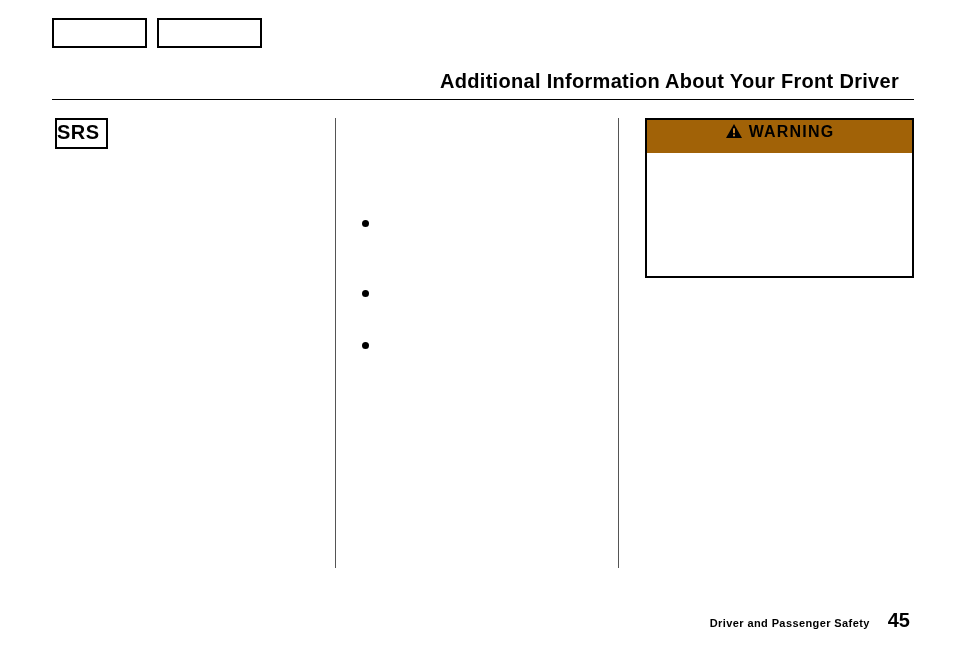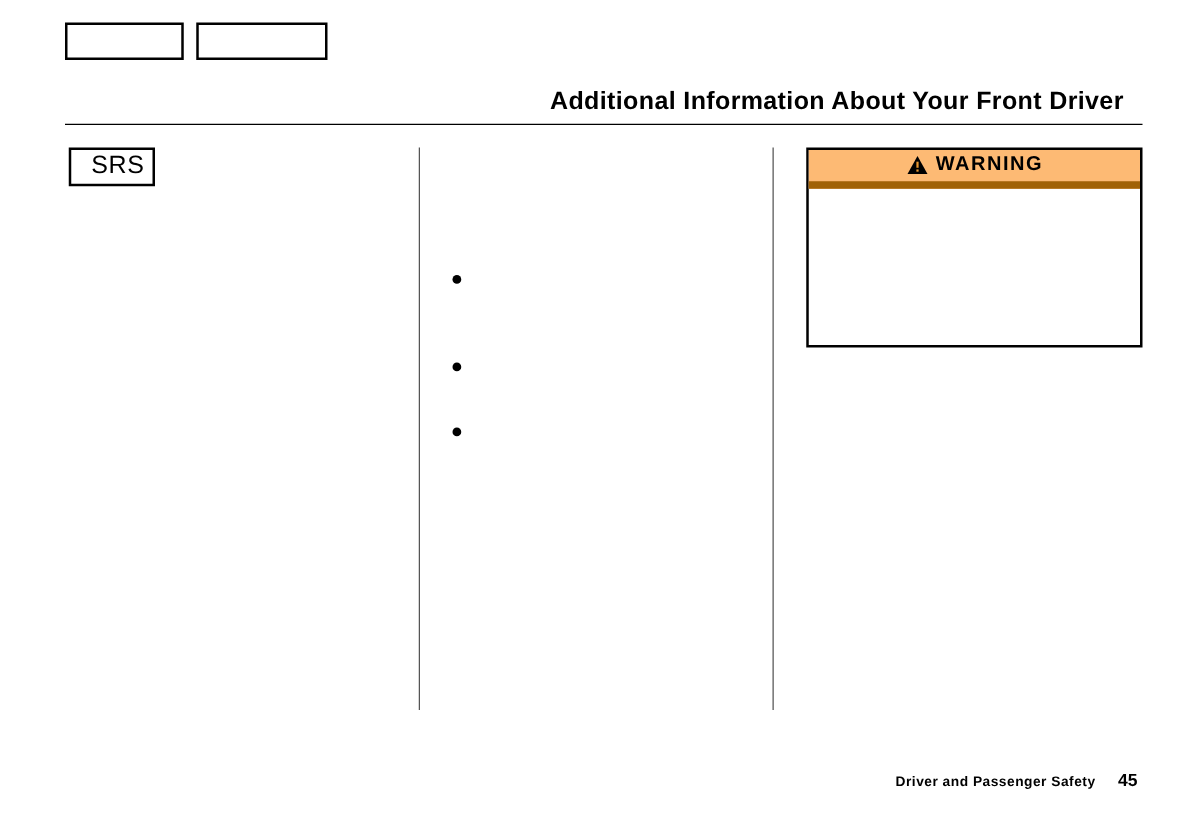--- a/index.html
+++ b/index.html
@@ -72,22 +72,22 @@
       font-size: 14px;
       font-weight: bold;
       line-height: 1.35;
       margin-bottom: 6px;
       letter-spacing: 0.3px;
     }
     .srs-badge {
       display: inline-block;
       border: 2px solid #000;
       font-size: 20px;
-      font-weight: normal;
-      padding: 1px 6px 3px 16px;
+      font-weight: bold;
+      padding: 1px 6px 3px 0;
       letter-spacing: 0.5px;
     }
     .bullets {
       list-style: none;
       margin-top: 96px;
     }
     .bullets li {
       position: relative;
       height: 18px;
       margin-bottom: 52px;
@@ -104,24 +104,23 @@
       border-radius: 50%;
     }
     .bullets li:nth-child(2) { margin-bottom: 34px; }
     .warning-box {
       border: 2px solid #000;
       width: 269px;
       height: 160px;
       background: #fff;
     }
     .warning-header {
-      background: #fdba74;
-      border-bottom: 6px solid #a16207;
+      background: #a16207;
+      border-bottom: 8px solid #a16207;
       display: flex;
-      align-items: center;
       justify-content: center;
       gap: 6px;
       padding: 3px 0 4px;
     }
     .warning-triangle {
       width: 18px;
       height: 16px;
     }
     .warning-label {
       font-size: 16px;
@@ -136,21 +135,21 @@
       align-items: baseline;
       gap: 18px;
       margin-top: 45px;
     }
     .footer-section {
       font-size: 11px;
       font-weight: bold;
       letter-spacing: 0.4px;
     }
     .footer-page {
-      font-size: 14px;
+      font-size: 20px;
       font-weight: bold;
     }
   </style>
 </head>
 <body>
 
 <div class="top-boxes">
   <div class="top-box top-box-1"></div>
   <div class="top-box top-box-2"></div>
 </div>

